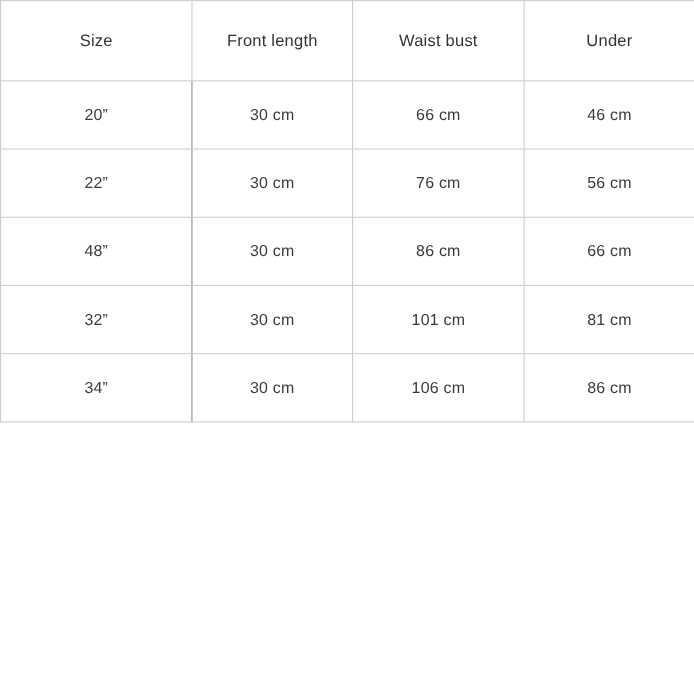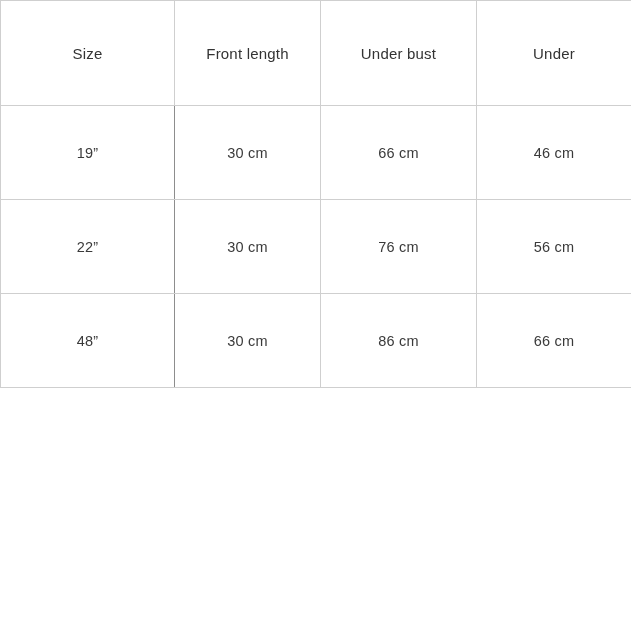--- a/index.html
+++ b/index.html
@@ -34,21 +34,21 @@
 
   table.size-chart th,
   table.size-chart td {
     border: 1px solid #cfcfcf;
     text-align: center;
     vertical-align: middle;
     font-weight: normal;
     color: #3a3a3a;
     font-size: 14.5px;
     letter-spacing: 0.2px;
-    padding: 16px;
+    padding: 0;
   }
   table.size-chart thead th {
     height: 72px;
     font-size: 15px;
     color: #333333;
   }
   table.size-chart tbody td {
     height: 61px;
   }
   
@@ -77,38 +77,50 @@
     <colgroup>
       <col class="c0">
       <col class="c1">
       <col class="c2">
       <col class="c3">
     </colgroup>
     <thead>
       <tr>
         <th class="col-0">Size</th>
         <th class="col-1">Front length</th>
-        <th class="col-2">Under bust</th>
+        <th class="col-2">Waist bust</th>
         <th class="col-3">Under</th>
       </tr>
     </thead>
     <tbody>
       <tr class="strong-top">
-        <td class="col-0">19”</td>
+        <td class="col-0">20”</td>
         <td class="col-1">30 cm</td>
         <td class="col-2">66 cm</td>
         <td class="col-3">46 cm</td>
       </tr>
       <tr>
         <td class="col-0">22”</td>
         <td class="col-1">30 cm</td>
         <td class="col-2">76 cm</td>
         <td class="col-3">56 cm</td>
       </tr>
       <tr>
         <td class="col-0">48”</td>
         <td class="col-1">30 cm</td>
         <td class="col-2">86 cm</td>
         <td class="col-3">66 cm</td>
       </tr>
+      <tr>
+        <td class="col-0">32”</td>
+        <td class="col-1">30 cm</td>
+        <td class="col-2">101 cm</td>
+        <td class="col-3">81 cm</td>
+      </tr>
+      <tr>
+        <td class="col-0">34”</td>
+        <td class="col-1">30 cm</td>
+        <td class="col-2">106 cm</td>
+        <td class="col-3">86 cm</td>
+      </tr>
     </tbody>
   </table>
 </div>
 
 </body></html>

